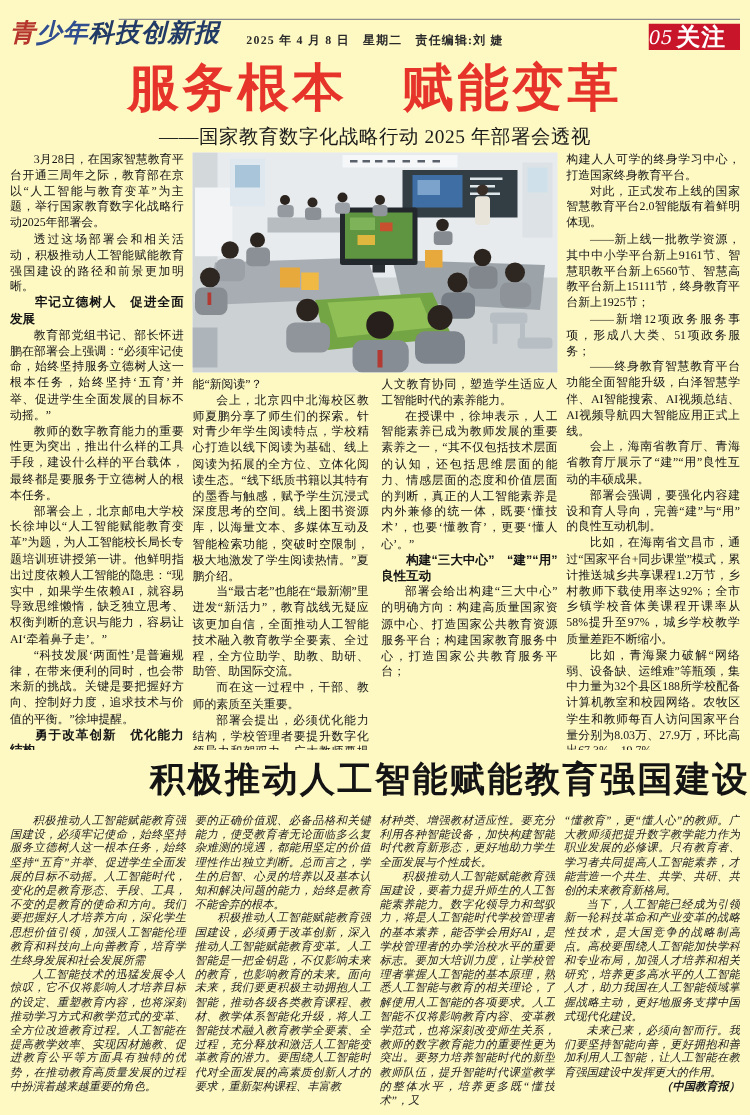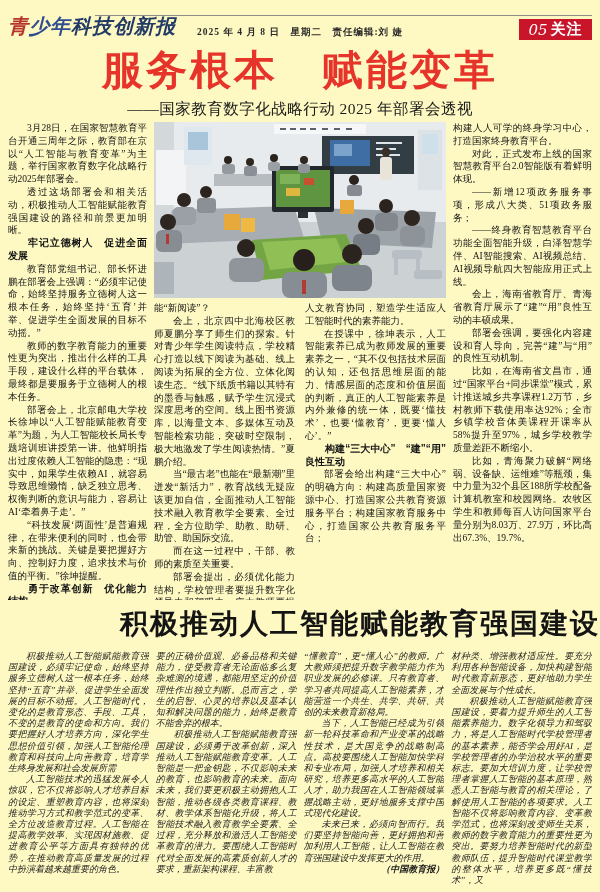--- a/index.html
+++ b/index.html
@@ -7,23 +7,23 @@
   .page{position:relative;width:600px;height:892px;background:#fef9c3;overflow:hidden;color:#141414;}
 
   
   .logo{position:absolute;left:8px;top:13px;font-family:"DejaVu Serif",serif;font-style:italic;
         font-weight:bold;font-size:20px;letter-spacing:1px;white-space:nowrap;}
   .logo .l1{color:#b5342c;} .logo .l2{color:#2f4d8f;} .logo .l3{color:#223a66;}
   .head-rule{position:absolute;left:95px;top:15px;width:497px;height:1px;background:#8d8d8d;}
   .dateline{position:absolute;left:0;right:0;top:26px;text-align:center;font-size:9.5px;
             font-weight:bold;color:#2a2a2a;letter-spacing:1px;}
   .badge{position:absolute;right:8px;top:19px;width:73px;height:21px;background:#c9152a;
-         display:flex;align-items:center;justify-content:center;color:#fff;}
+         display:flex;align-items:center;justify-content:flex-start;color:#fff;}
   .badge-num{font-family:"DejaVu Serif",serif;font-style:italic;font-size:15px;margin-right:3px;}
-  .badge-txt{font-family:"Liberation Sans",sans-serif;font-weight:bold;font-size:15px;letter-spacing:1px;}
+  .badge-txt{font-family:"Liberation Sans",sans-serif;font-weight:bold;font-size:19px;letter-spacing:1px;}
 
   
   .main-headline{position:absolute;left:0;right:0;top:48px;text-align:center;
       font-family:"Liberation Sans",sans-serif;font-weight:900;font-size:41px;line-height:1.1;
       letter-spacing:3px;}
   .sub-headline{position:absolute;left:0;right:0;top:99px;text-align:center;font-size:15.5px;
       color:#1a1a1a;letter-spacing:0.5px;}
 
   
   .top-article{position:absolute;left:8px;right:8px;top:122px;height:478px;display:flex;gap:7px;}
@@ -181,44 +181,45 @@
             <p class="par-p">在授课中，徐坤表示，人工智能素养已成为教师发展的重要素养之一，“其不仅包括技术层面的认知，还包括思维层面的能力、情感层面的态度和价值层面的判断，真正的人工智能素养是内外兼修的统一体，既要‘懂技术’，也要‘懂教育’，更要‘懂人心’。”</p>
             <p class="par-h">构建“三大中心”　“建”“用”良性互动</p>
             <p class="par-p">部署会给出构建“三大中心”的明确方向：构建高质量国家资源中心、打造国家公共教育资源服务平台；构建国家教育服务中心，打造国家公共教育服务平台；</p>
           </div>
       </div>
     </div>
 
     <div class="col">
         <p class="par-c">构建人人可学的终身学习中心，打造国家终身教育平台。</p>
         <p class="par-p">对此，正式发布上线的国家智慧教育平台2.0智能版有着鲜明体现。</p>
+        <p class="par-p">——新上线一批教学资源，其中中小学平台新上9161节、智慧职教平台新上6560节、智慧高教平台新上15111节，终身教育平台新上1925节；</p>
         <p class="par-p">——新增12项政务服务事项，形成八大类、51项政务服务；</p>
         <p class="par-p">——终身教育智慧教育平台功能全面智能升级，白泽智慧学伴、AI智能搜索、AI视频总结、AI视频导航四大智能应用正式上线。</p>
         <p class="par-p">会上，海南省教育厅、青海省教育厅展示了“建”“用”良性互动的丰硕成果。</p>
         <p class="par-p">部署会强调，要强化内容建设和育人导向，完善“建”与“用”的良性互动机制。</p>
         <p class="par-p">比如，在海南省文昌市，通过“国家平台+同步课堂”模式，累计推送城乡共享课程1.2万节，乡村教师下载使用率达92%；全市乡镇学校音体美课程开课率从58%提升至97%，城乡学校教学质量差距不断缩小。</p>
         <p class="par-p">比如，青海聚力破解“网络弱、设备缺、运维难”等瓶颈，集中力量为32个县区188所学校配备计算机教室和校园网络。农牧区学生和教师每百人访问国家平台量分别为8.03万、27.9万，环比高出67.3%、19.7%。</p>
       </div>
   </section>
 
   <h2 class="bottom-headline" style="margin:0">积极推动人工智能赋能教育强国建设</h2>
   <section class="bottom-cols">
     <div class="col">
         <p class="par-p">积极推动人工智能赋能教育强国建设，必须牢记使命，始终坚持服务立德树人这一根本任务，始终坚持“五育”并举、促进学生全面发展的目标不动摇。人工智能时代，变化的是教育形态、手段、工具，不变的是教育的使命和方向。我们要把握好人才培养方向，深化学生思想价值引领，加强人工智能伦理教育和科技向上向善教育，培育学生终身发展和社会发展所需</p>
         <p class="par-p">人工智能技术的迅猛发展令人惊叹，它不仅将影响人才培养目标的设定、重塑教育内容，也将深刻推动学习方式和教学范式的变革、全方位改造教育过程。人工智能在提高教学效率、实现因材施教、促进教育公平等方面具有独特的优势，在推动教育高质量发展的过程中扮演着越来越重要的角色。</p>
       </div>
     <div class="col">
         <p class="par-c">要的正确价值观、必备品格和关键能力，使受教育者无论面临多么复杂难测的境遇，都能用坚定的价值理性作出独立判断。总而言之，学生的启智、心灵的培养以及基本认知和解决问题的能力，始终是教育不能舍弃的根本。</p>
         <p class="par-p">积极推动人工智能赋能教育强国建设，必须勇于改革创新，深入推动人工智能赋能教育变革。人工智能是一把金钥匙，不仅影响未来的教育，也影响教育的未来。面向未来，我们要更积极主动拥抱人工智能，推动各级各类教育课程、教材、教学体系智能化升级，将人工智能技术融入教育教学全要素、全过程，充分释放和激活人工智能变革教育的潜力。要围绕人工智能时代对全面发展的高素质创新人才的要求，重新架构课程、丰富教</p>
       </div>
     <div class="col">
+        <p class="par-c">材种类、增强教材适应性。要充分利用各种智能设备，加快构建智能时代教育新形态，更好地助力学生全面发展与个性成长。</p>
+        <p class="par-p">积极推动人工智能赋能教育强国建设，要着力提升师生的人工智能素养能力。数字化领导力和驾驭力，将是人工智能时代学校管理者的基本素养，能否学会用好AI，是学校管理者的办学治校水平的重要标志。要加大培训力度，让学校管理者掌握人工智能的基本原理，熟悉人工智能与教育的相关理论，了解使用人工智能的各项要求。人工智能不仅将影响教育内容、变革教学范式，也将深刻改变师生关系，教师的数字教育能力的重要性更为突出。要努力培养智能时代的新型教师队伍，提升智能时代课堂教学的整体水平，培养更多既“懂技术”，又</p>
+      </div>
+    <div class="col">
         <p class="par-c">“懂教育”，更“懂人心”的教师。广大教师须把提升数字教学能力作为职业发展的必修课。只有教育者、学习者共同提高人工智能素养，才能营造一个共生、共学、共研、共创的未来教育新格局。</p>
         <p class="par-p">当下，人工智能已经成为引领新一轮科技革命和产业变革的战略性技术，是大国竞争的战略制高点。高校要围绕人工智能加快学科和专业布局，加强人才培养和相关研究，培养更多高水平的人工智能人才，助力我国在人工智能领域掌握战略主动，更好地服务支撑中国式现代化建设。</p>
         <p class="par-p">未来已来，必须向智而行。我们要坚持智能向善，更好拥抱和善加利用人工智能，让人工智能在教育强国建设中发挥更大的作用。</p>
         <p class="par-s">（中国教育报）</p>
       </div>
-    <div class="col">
-        <p class="par-c">材种类、增强教材适应性。要充分利用各种智能设备，加快构建智能时代教育新形态，更好地助力学生全面发展与个性成长。</p>
-        <p class="par-p">积极推动人工智能赋能教育强国建设，要着力提升师生的人工智能素养能力。数字化领导力和驾驭力，将是人工智能时代学校管理者的基本素养，能否学会用好AI，是学校管理者的办学治校水平的重要标志。要加大培训力度，让学校管理者掌握人工智能的基本原理，熟悉人工智能与教育的相关理论，了解使用人工智能的各项要求。人工智能不仅将影响教育内容、变革教学范式，也将深刻改变师生关系，教师的数字教育能力的重要性更为突出。要努力培养智能时代的新型教师队伍，提升智能时代课堂教学的整体水平，培养更多既“懂技术”，又</p>
-      </div>
   </section>
 
 </div>
 
 </body></html>

